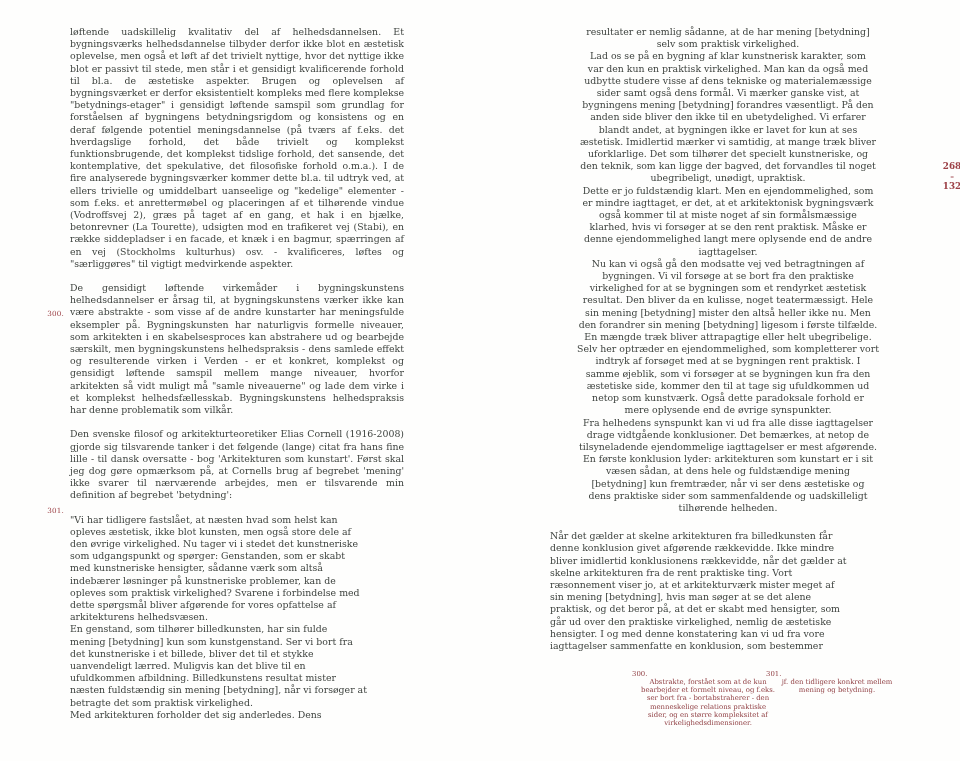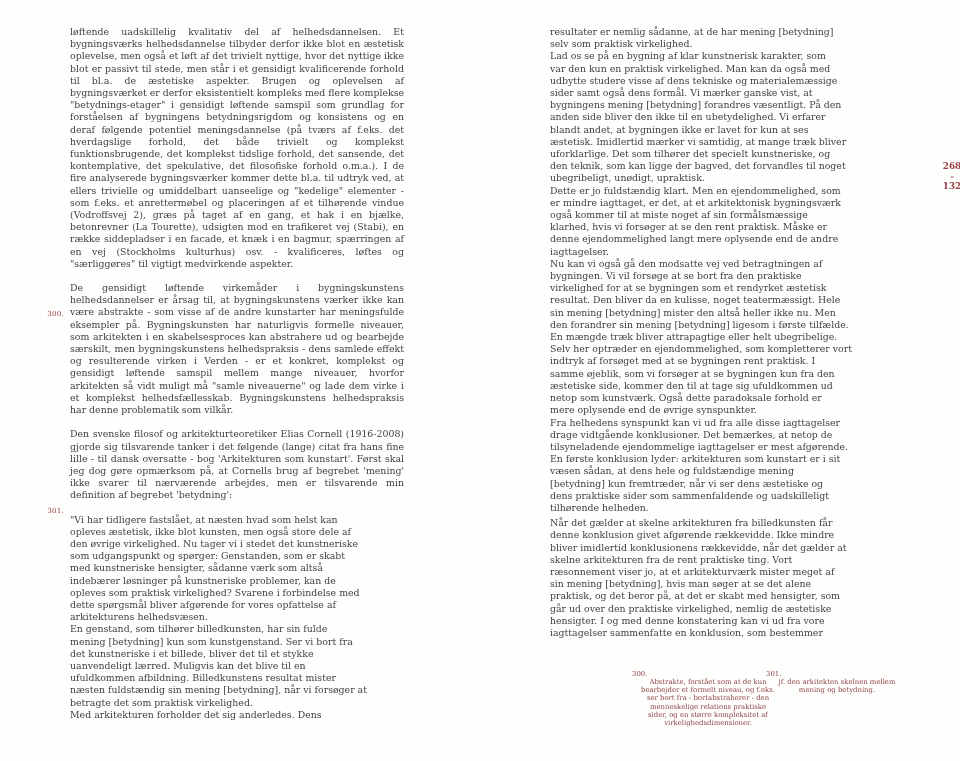--- a/index.html
+++ b/index.html
@@ -16,21 +16,21 @@
   .col { position: absolute; top: 26px; }
   .col-left  { left: 70px;  width: 334px; }
   .col-right { left: 550px; width: 356px; }
   .para {
     margin: 0 0 12px 0;
     font-size: 9.4px;
     line-height: 12.2px;
   }
   .justified { text-align: justify; }
   .ragged { white-space: pre-line; text-align: left; }
-  .tight-gap { margin-bottom: 3px; }
+  .tight-gap { margin-bottom: 16px; text-align: center; }
   .no-gap { margin-bottom: 0; }
   .marginal {
     position: absolute;
     left: 26px;
     width: 38px;
     text-align: right;
     font-size: 7.2px;
     line-height: 9px;
     letter-spacing: 0.2px;
     color: #9c4046;
@@ -154,17 +154,17 @@
     <div class="fn-num">300.</div>
     <div class="fn-text">Abstrakte, forstået som at de kun
 bearbejder et formelt niveau, og f.eks.
 ser bort fra - bortabstraherer - den
 menneskelige relations praktiske
 sider, og en større kompleksitet af
 virkelighedsdimensioner.</div>
   </div>
   <div class="footnote footnote-301">
     <div class="fn-num">301.</div>
-    <div class="fn-text">jf. den arkitekten skelnen mellem
+    <div class="fn-text">jf. den tidligere konkret mellem
 mening og betydning.</div>
   </div>
 
 </div>
 
 </body></html>

